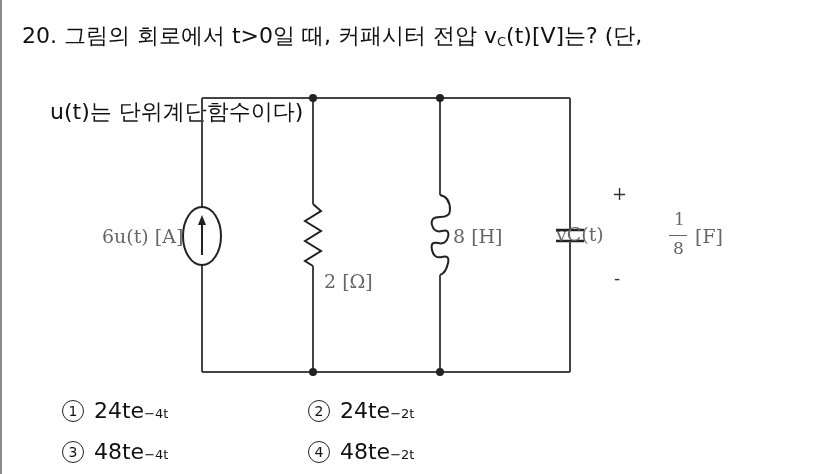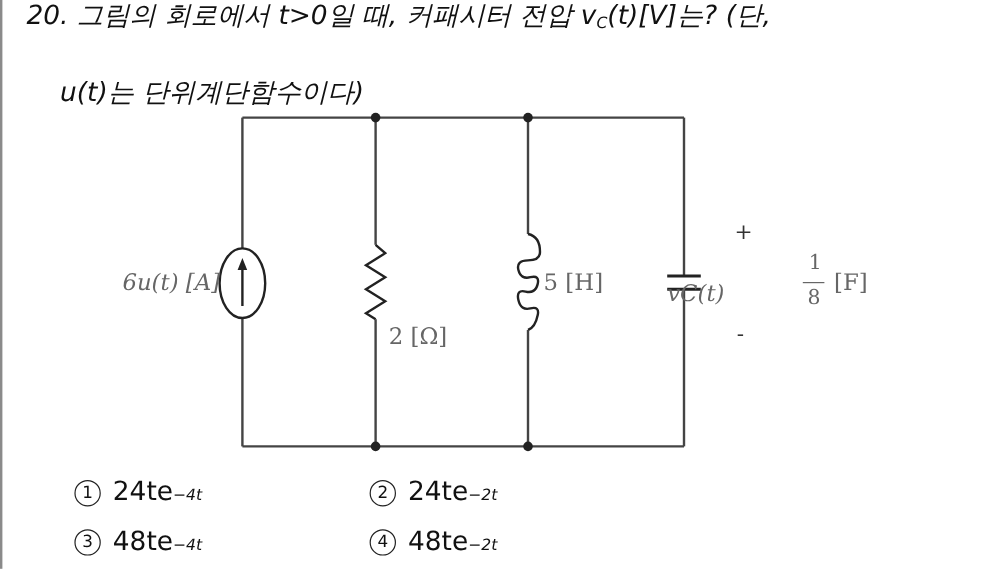--- a/index.html
+++ b/index.html
@@ -1,25 +1,25 @@
 <!DOCTYPE html>
 <html><head>
 <meta charset="utf-8">
 <style>
   html,body{margin:0;padding:0;background:#fff;}
   body{width:826px;height:474px;position:relative;overflow:hidden;font-family:"DejaVu Sans","Liberation Sans",sans-serif;color:#111;}
   .leftbar{position:absolute;left:0;top:0;width:2px;height:474px;background:#8a8a8a;}
-  .q{position:absolute;left:22px;top:0;font-size:22px;line-height:28px;letter-spacing:0px;font-style:italic;}
+  .q{position:absolute;left:22px;top:16px;font-size:22px;line-height:40px;letter-spacing:0px;}
   .q .l2{padding-left:28px;margin-top:30px;}
   .sub{font-size:13px;vertical-align:-3px;}
   .circuit{position:absolute;left:150px;top:85px;width:600px;height:300px;}
   .label{position:absolute;font-family:"DejaVu Serif","Liberation Serif",serif;color:#666;font-size:19px;}
   .opt{position:absolute;font-size:22px;display:flex;align-items:baseline;}
   .opt .num{display:inline-block;width:20px;height:20px;border:1.5px solid #222;border-radius:50%;font-size:14px;line-height:20px;text-align:center;margin-right:10px;position:relative;top:-2px;}
-  .opt sup{font-size:13px;vertical-align:9px;font-style:italic;}
+  .opt sup{font-size:13px;vertical-align:9px;}
 </style>
 </head>
 <body>
 
 <div class="leftbar"></div>
 
 <div class="q">
   <div>
     <span>20.</span>
     <span>그림의 회로에서 t&gt;0일 때, 커패시터 전압 v</span><span class="sub">C</span><span>(t)[V]는? (단,</span>
@@ -55,24 +55,24 @@
   <polygon points="52,130 48,140 56,140" fill="#222"></polygon>
 
   <g fill="#222">
     <circle cx="163" cy="13" r="4"></circle>
     <circle cx="290" cy="13" r="4"></circle>
     <circle cx="163" cy="287" r="4"></circle>
     <circle cx="290" cy="287" r="4"></circle>
   </g>
 </svg>
 
-<div class="label" style="left:102px;top:225px;font-style:italic;">6u(t) [A]</div>
+<div class="label" style="left:102px;top:225px;">6u(t) [A]</div>
 <div class="label" style="left:324px;top:225px;margin-top:45px;">2 [Ω]</div>
-<div class="label" style="left:453px;top:225px;">5 [H]</div>
-<div class="label" style="left:556px;top:234px;font-style:italic;">vC(t)</div>
+<div class="label" style="left:453px;top:225px;">8 [H]</div>
+<div class="label" style="left:556px;top:223px;">vC(t)</div>
 <div class="label" style="left:612px;top:183px;font-size:18px;color:#333;">+</div>
 <div class="label" style="left:614px;top:268px;font-size:18px;color:#333;">-</div>
 <div class="label" style="left:674px;top:209px;font-size:17px;">1</div>
 <div style="position:absolute;left:669px;top:235px;width:18px;height:1px;background:#666;"></div>
 <div class="label" style="left:673px;top:238px;font-size:17px;">8</div>
 <div class="label" style="left:695px;top:225px;">[F]</div>
 
 <div class="opt" style="left:62px;top:398px;">
   <span class="num">1</span>
   <span>24te</span>

